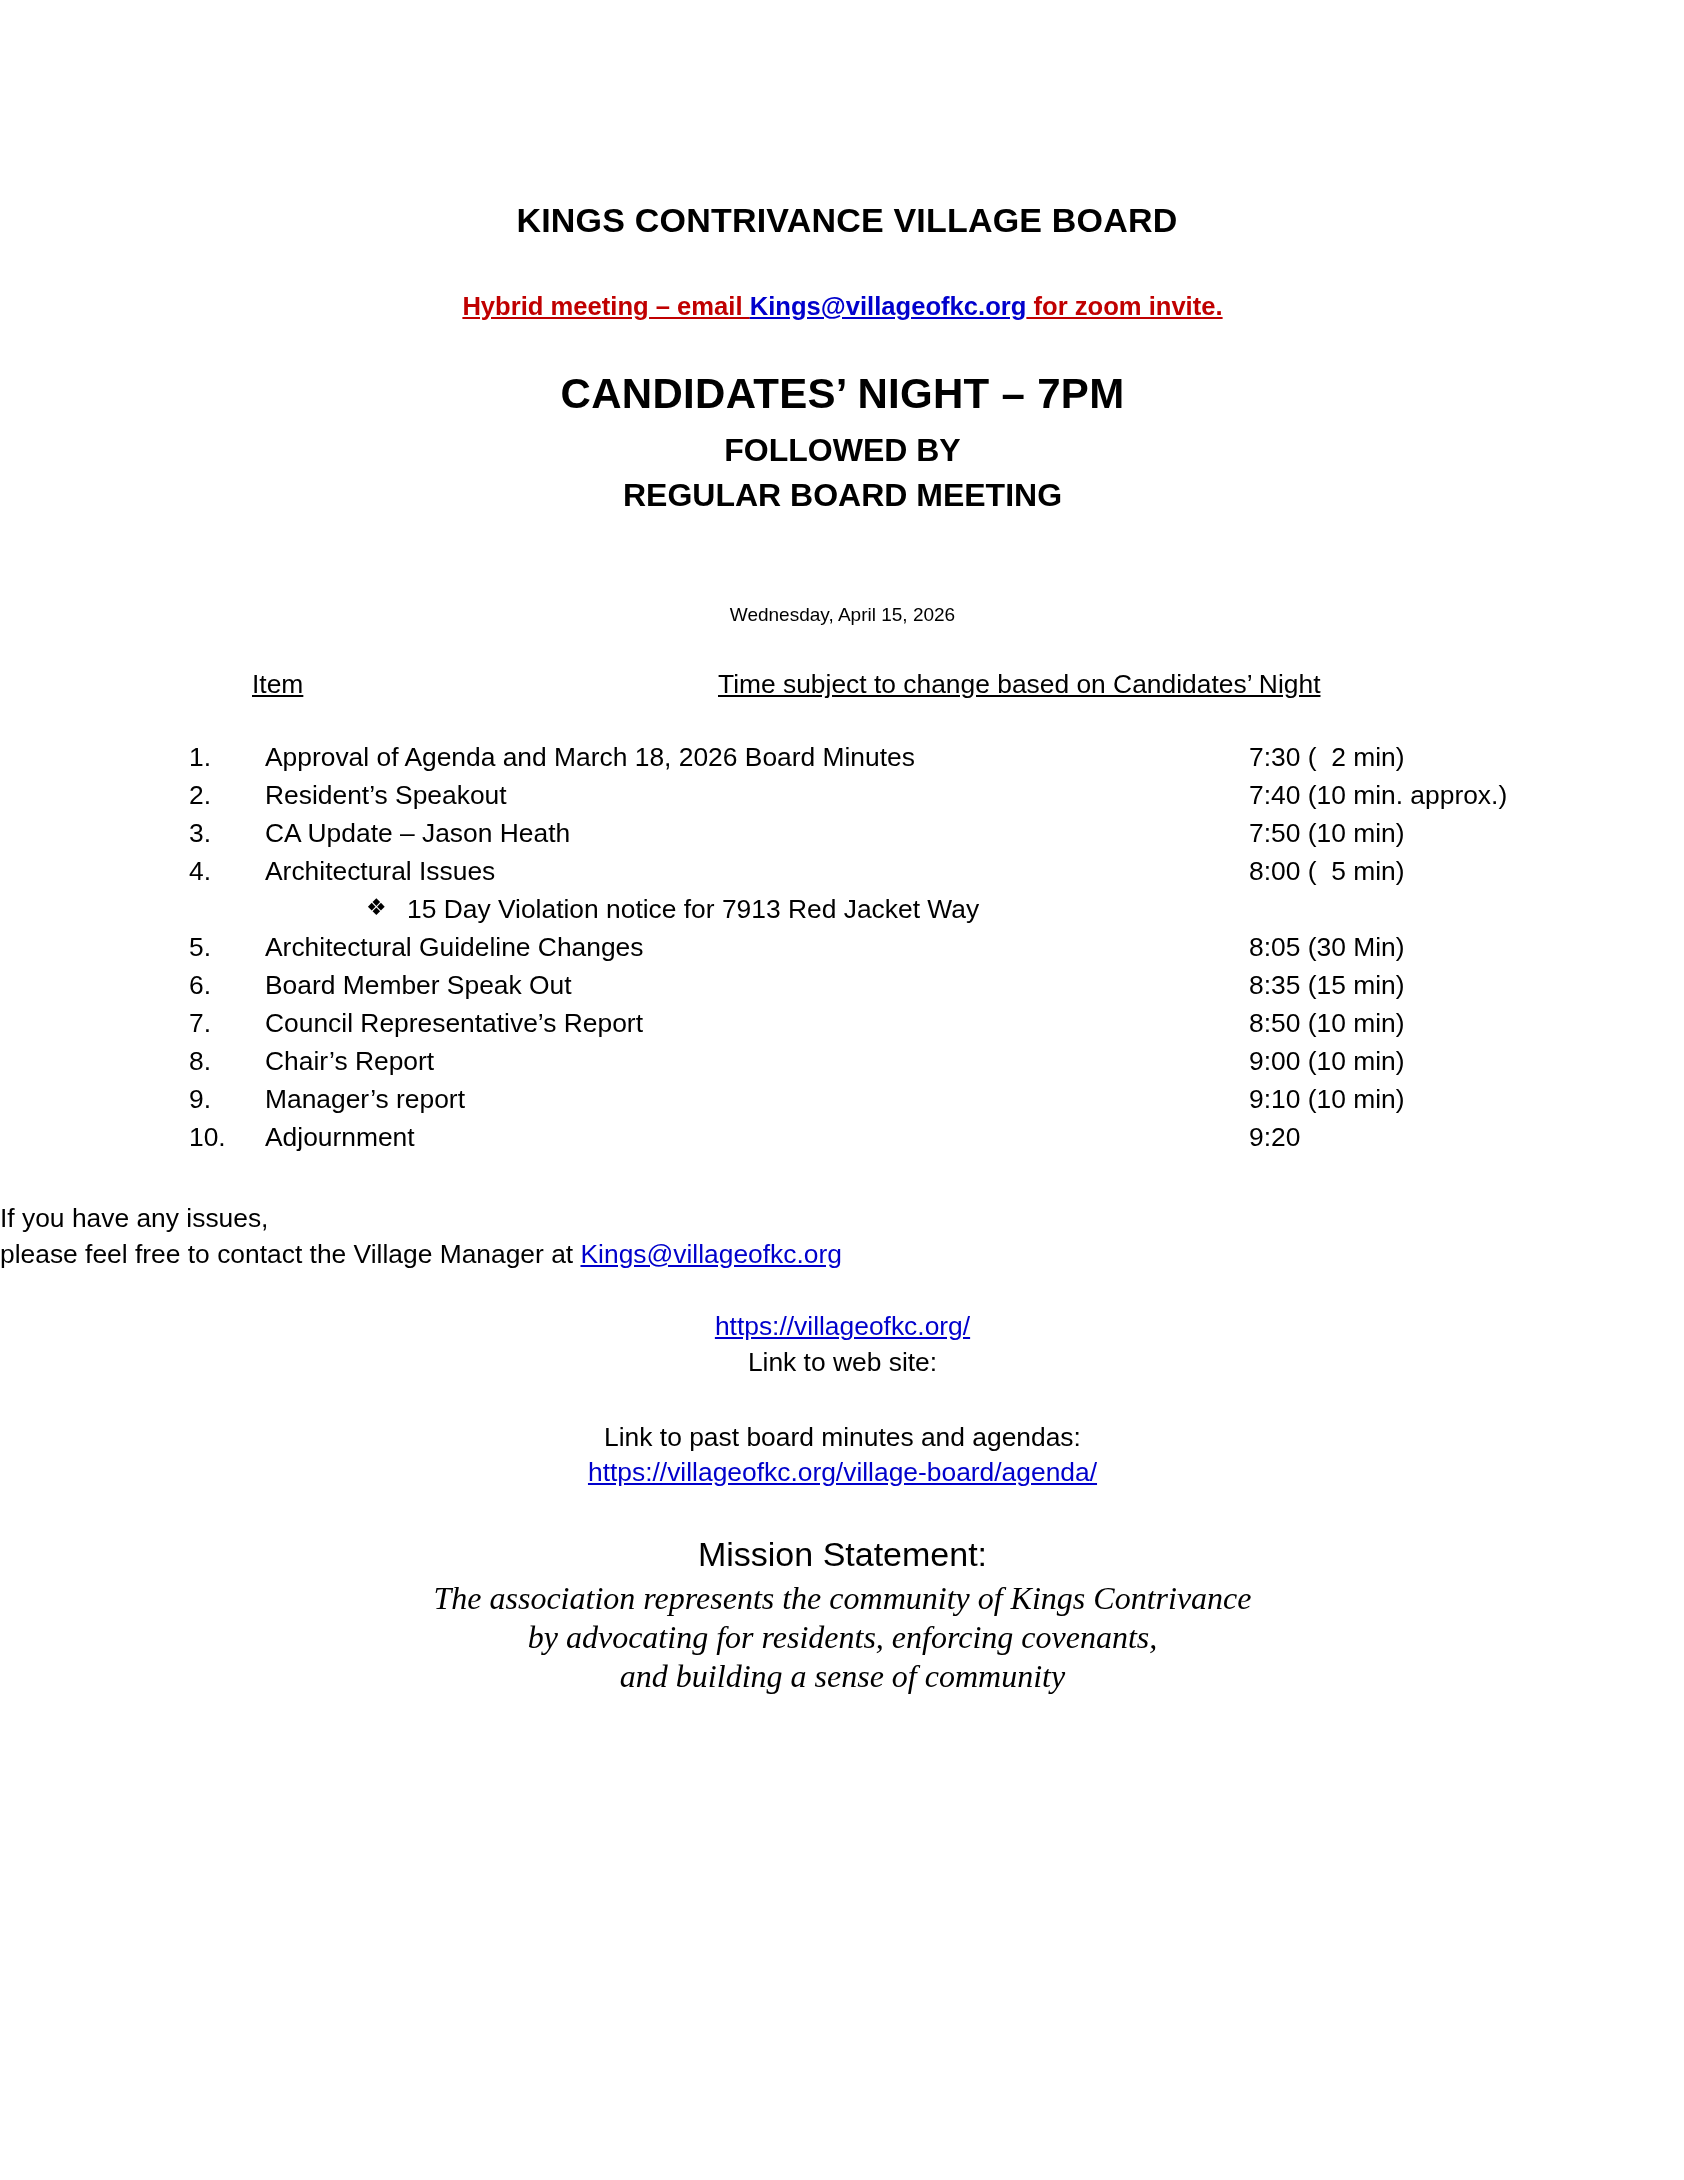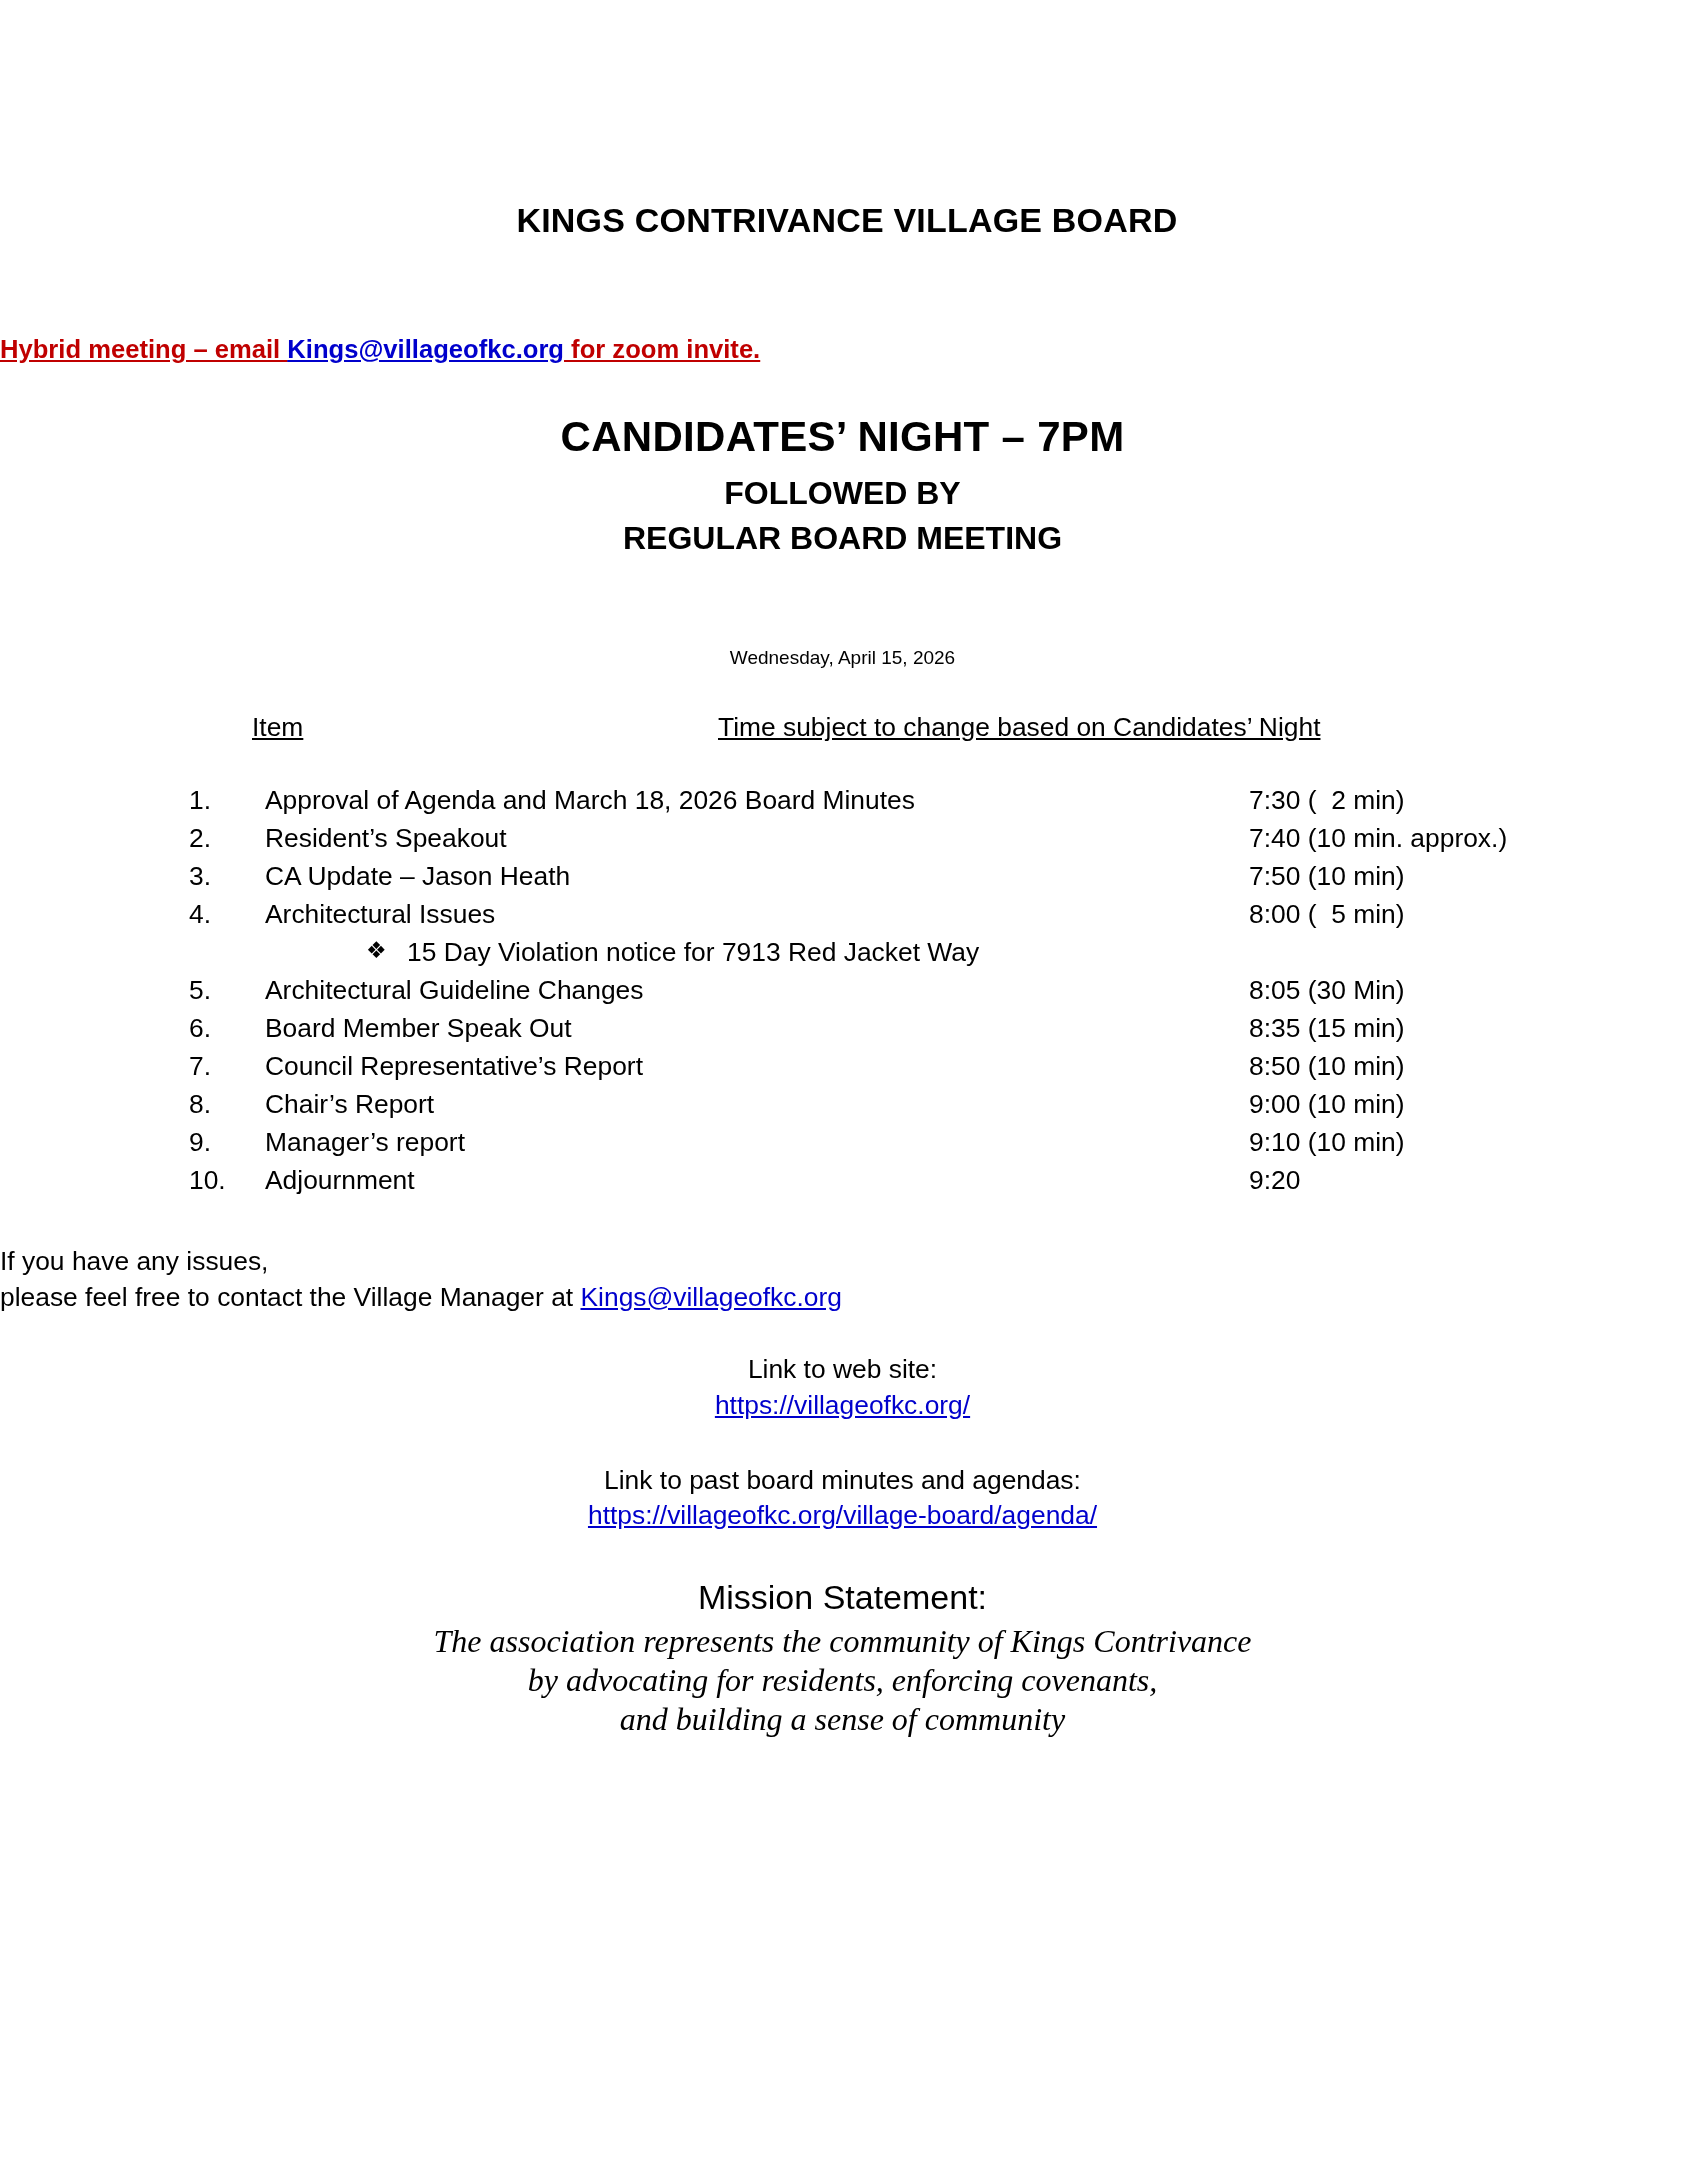--- a/index.html
+++ b/index.html
@@ -31,25 +31,25 @@
   
   .org-title {
     text-align: center;
     font-size: 34px;
     font-weight: bold;
     letter-spacing: 0.2px;
     margin-top: 201px;
     margin-left: 9px;
   }
   .hybrid-line {
-    text-align: left;
+    text-align: center;
     font-size: 25.6px;
     font-weight: bold;
     color: #c00000;
-    margin-top: 95px;
+    margin-top: 52px;
     text-decoration: underline;
   }
   .hybrid-line a {
     color: #0000cc;
     text-decoration: underline;
   }
   .event-title {
     text-align: center;
     font-size: 42px;
     font-weight: bold;
@@ -262,22 +262,22 @@
     </div>
 
     <div class="contact">
       <div>If you have any issues,</div>
       <div>
         <span>please feel free to contact the Village Manager at </span><a href="#">Kings@villageofkc.org</a>
       </div>
     </div>
 
     <div class="links">
+      <div><a href="#">https://villageofkc.org/</a></div>
       <div>Link to web site:</div>
-      <div><a href="#">https://villageofkc.org/</a></div>
     </div>
 
     <div class="links second">
       <div>Link to past board minutes and agendas:</div>
       <div><a href="#">https://villageofkc.org/village-board/agenda/</a></div>
     </div>
 
     <div class="mission-title">Mission Statement:</div>
     <div class="mission-body">
       <div>The association represents the community of Kings Contrivance</div>

